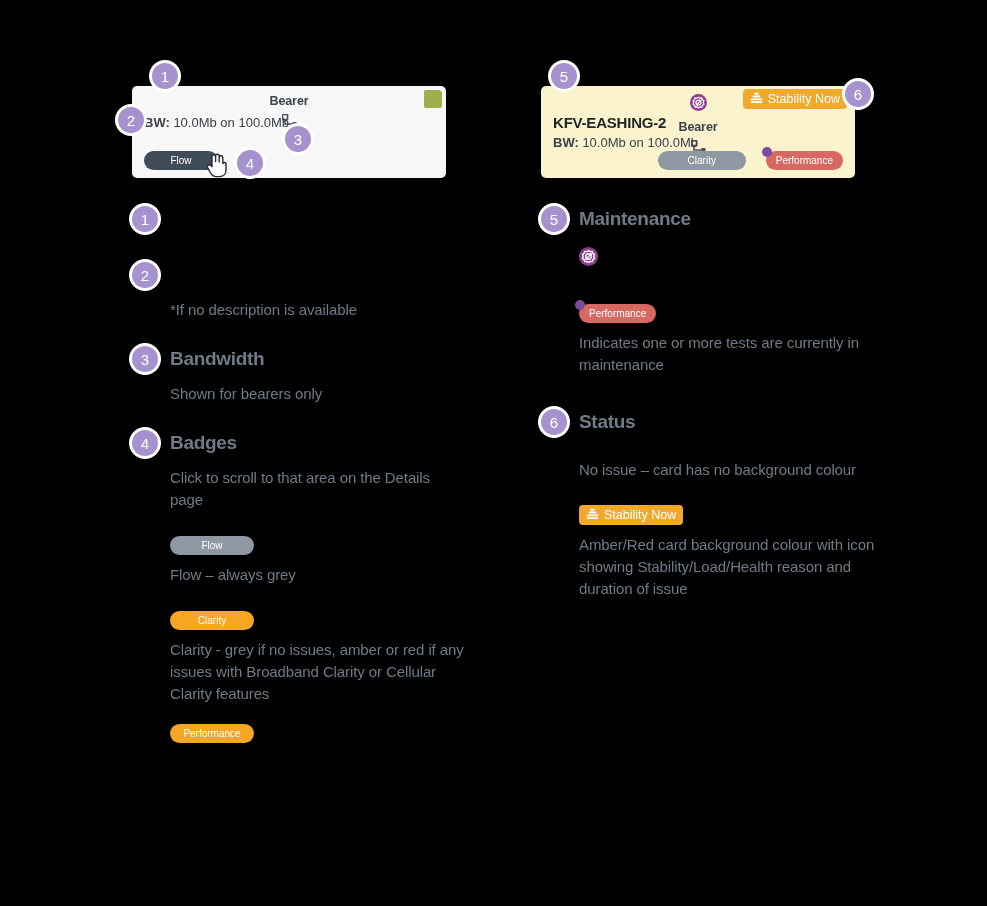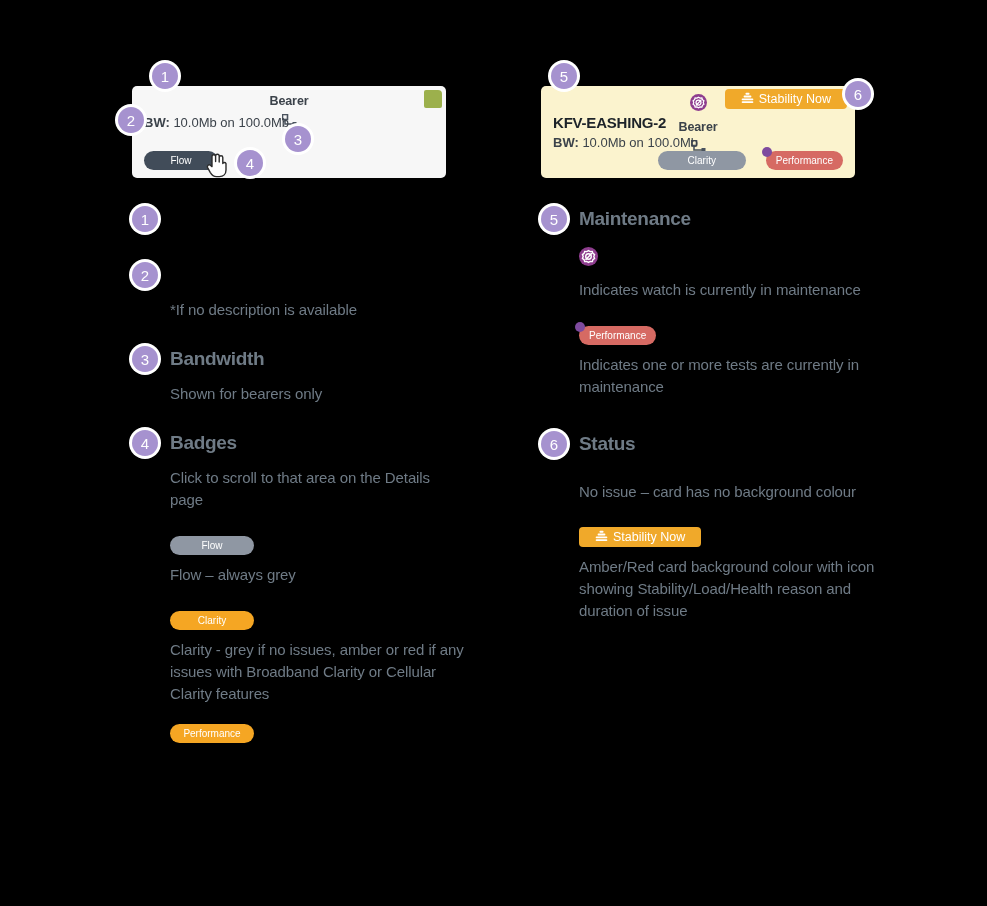--- a/index.html
+++ b/index.html
@@ -147,21 +147,21 @@
 
   
   .status-banner {
     display: inline-flex;
     align-items: center;
     gap: 5px;
     background: #f0a92a;
     color: #ffffff;
     font-size: 12.5px;
     height: 20px;
-    padding: 0 16px;
+    padding: 0 7px;
     border-radius: 4px;
     white-space: nowrap;
   }
 
   
   .card-badges-1 {
     position: absolute;
     left: 12px;
     bottom: 8px;
     display: flex;
@@ -421,21 +421,20 @@
         <div class="legend-swatch-row">
           <span>
             <svg width="19" height="19" viewBox="0 0 17 17">
               <circle cx="8.5" cy="8.5" r="8.5" fill="#8e3d8e"></circle>
               <path d="M8.5 3.2 l1.6 .9 1.8 -.15 .55 1.75 1.45 1.1 -.65 1.7 .65 1.7 -1.45 1.1 -.55 1.75 -1.8 -.15 -1.6 .9 -1.6 -.9 -1.8 .15 -.55 -1.75 -1.45 -1.1 .65 -1.7 -.65 -1.7 1.45 -1.1 .55 -1.75 1.8 .15 Z" fill="none" stroke="#ffffff" stroke-width="1.25"></path>
               <circle cx="8.5" cy="8.5" r="2.5" fill="none" stroke="#ffffff" stroke-width="1.25"></circle>
               <path d="M6.2 11.2 L11.2 5.9" stroke="#ffffff" stroke-width="1.25" stroke-linecap="round"></path>
             </svg>
           </span>
         </div>
-        <div class="sec-text">Indicates watch is currently in maintenance</div>
 
         <div class="sp-24"></div>
         <div class="legend-swatch-row">
           <span class="pill pill-red" style="padding:0 10px;">
             <span class="pill-dot"></span>
             <span>Performance</span>
           </span>
         </div>
         <div class="sec-text">Indicates one or more tests are currently in maintenance</div>
 

